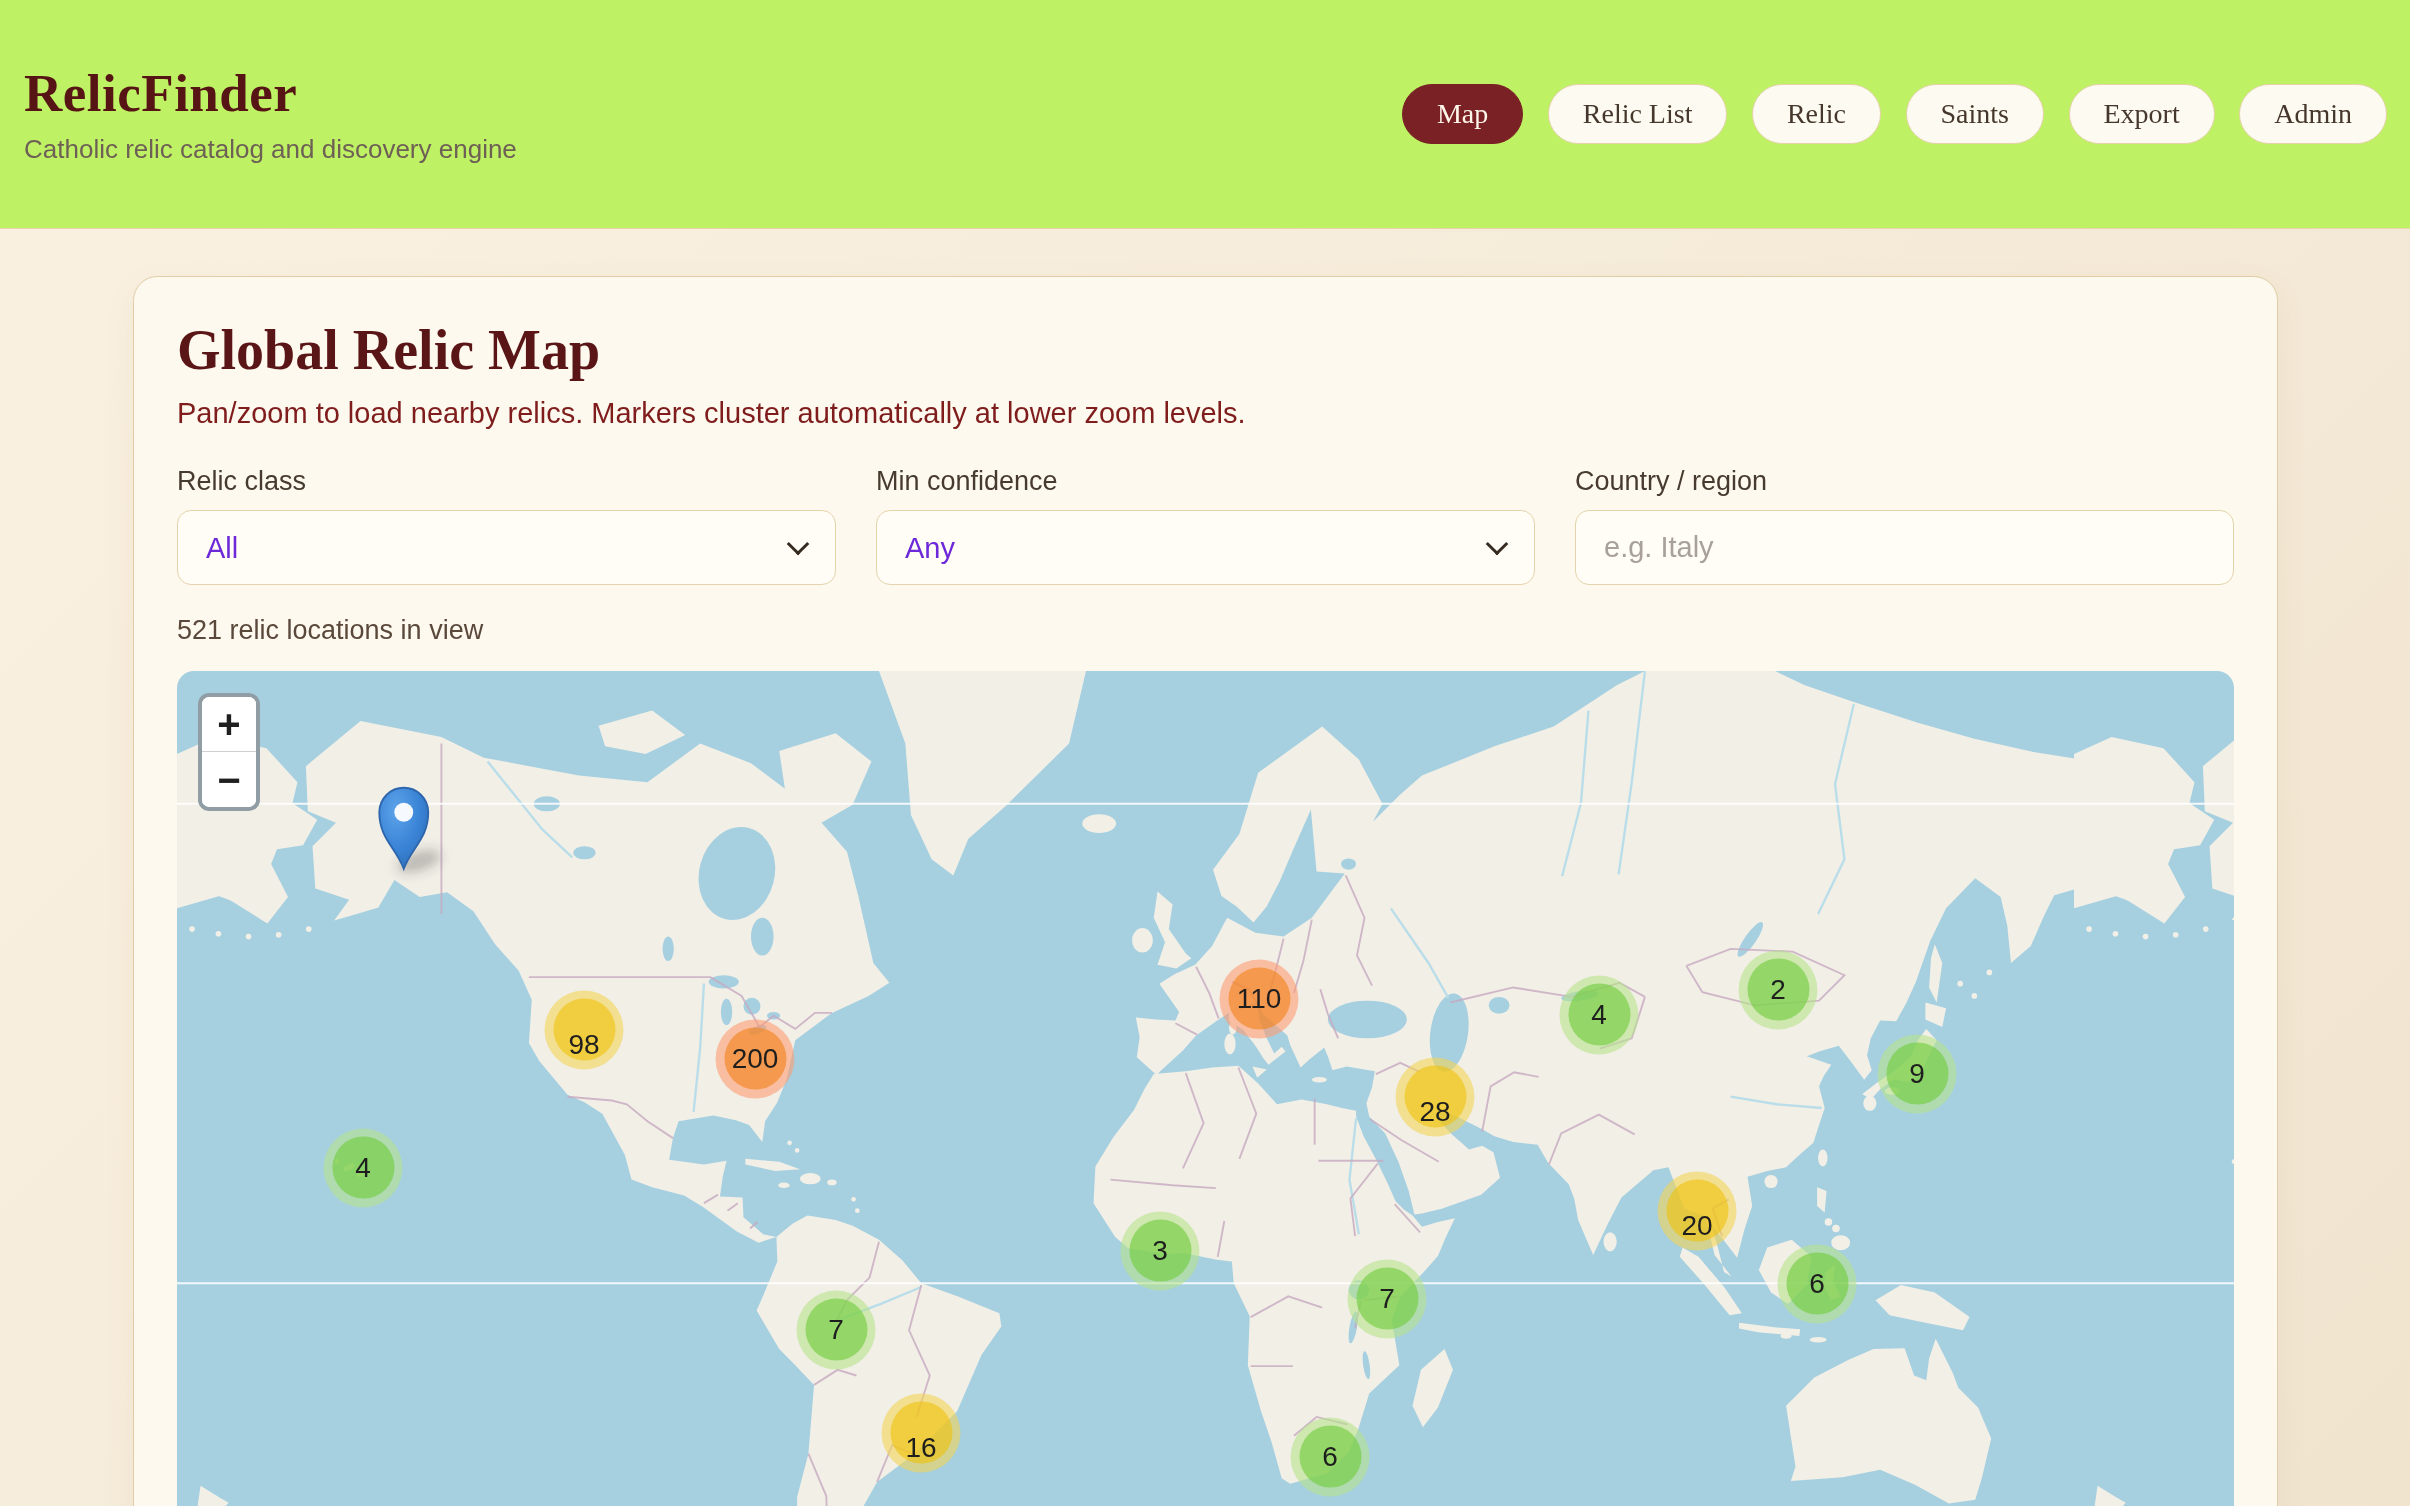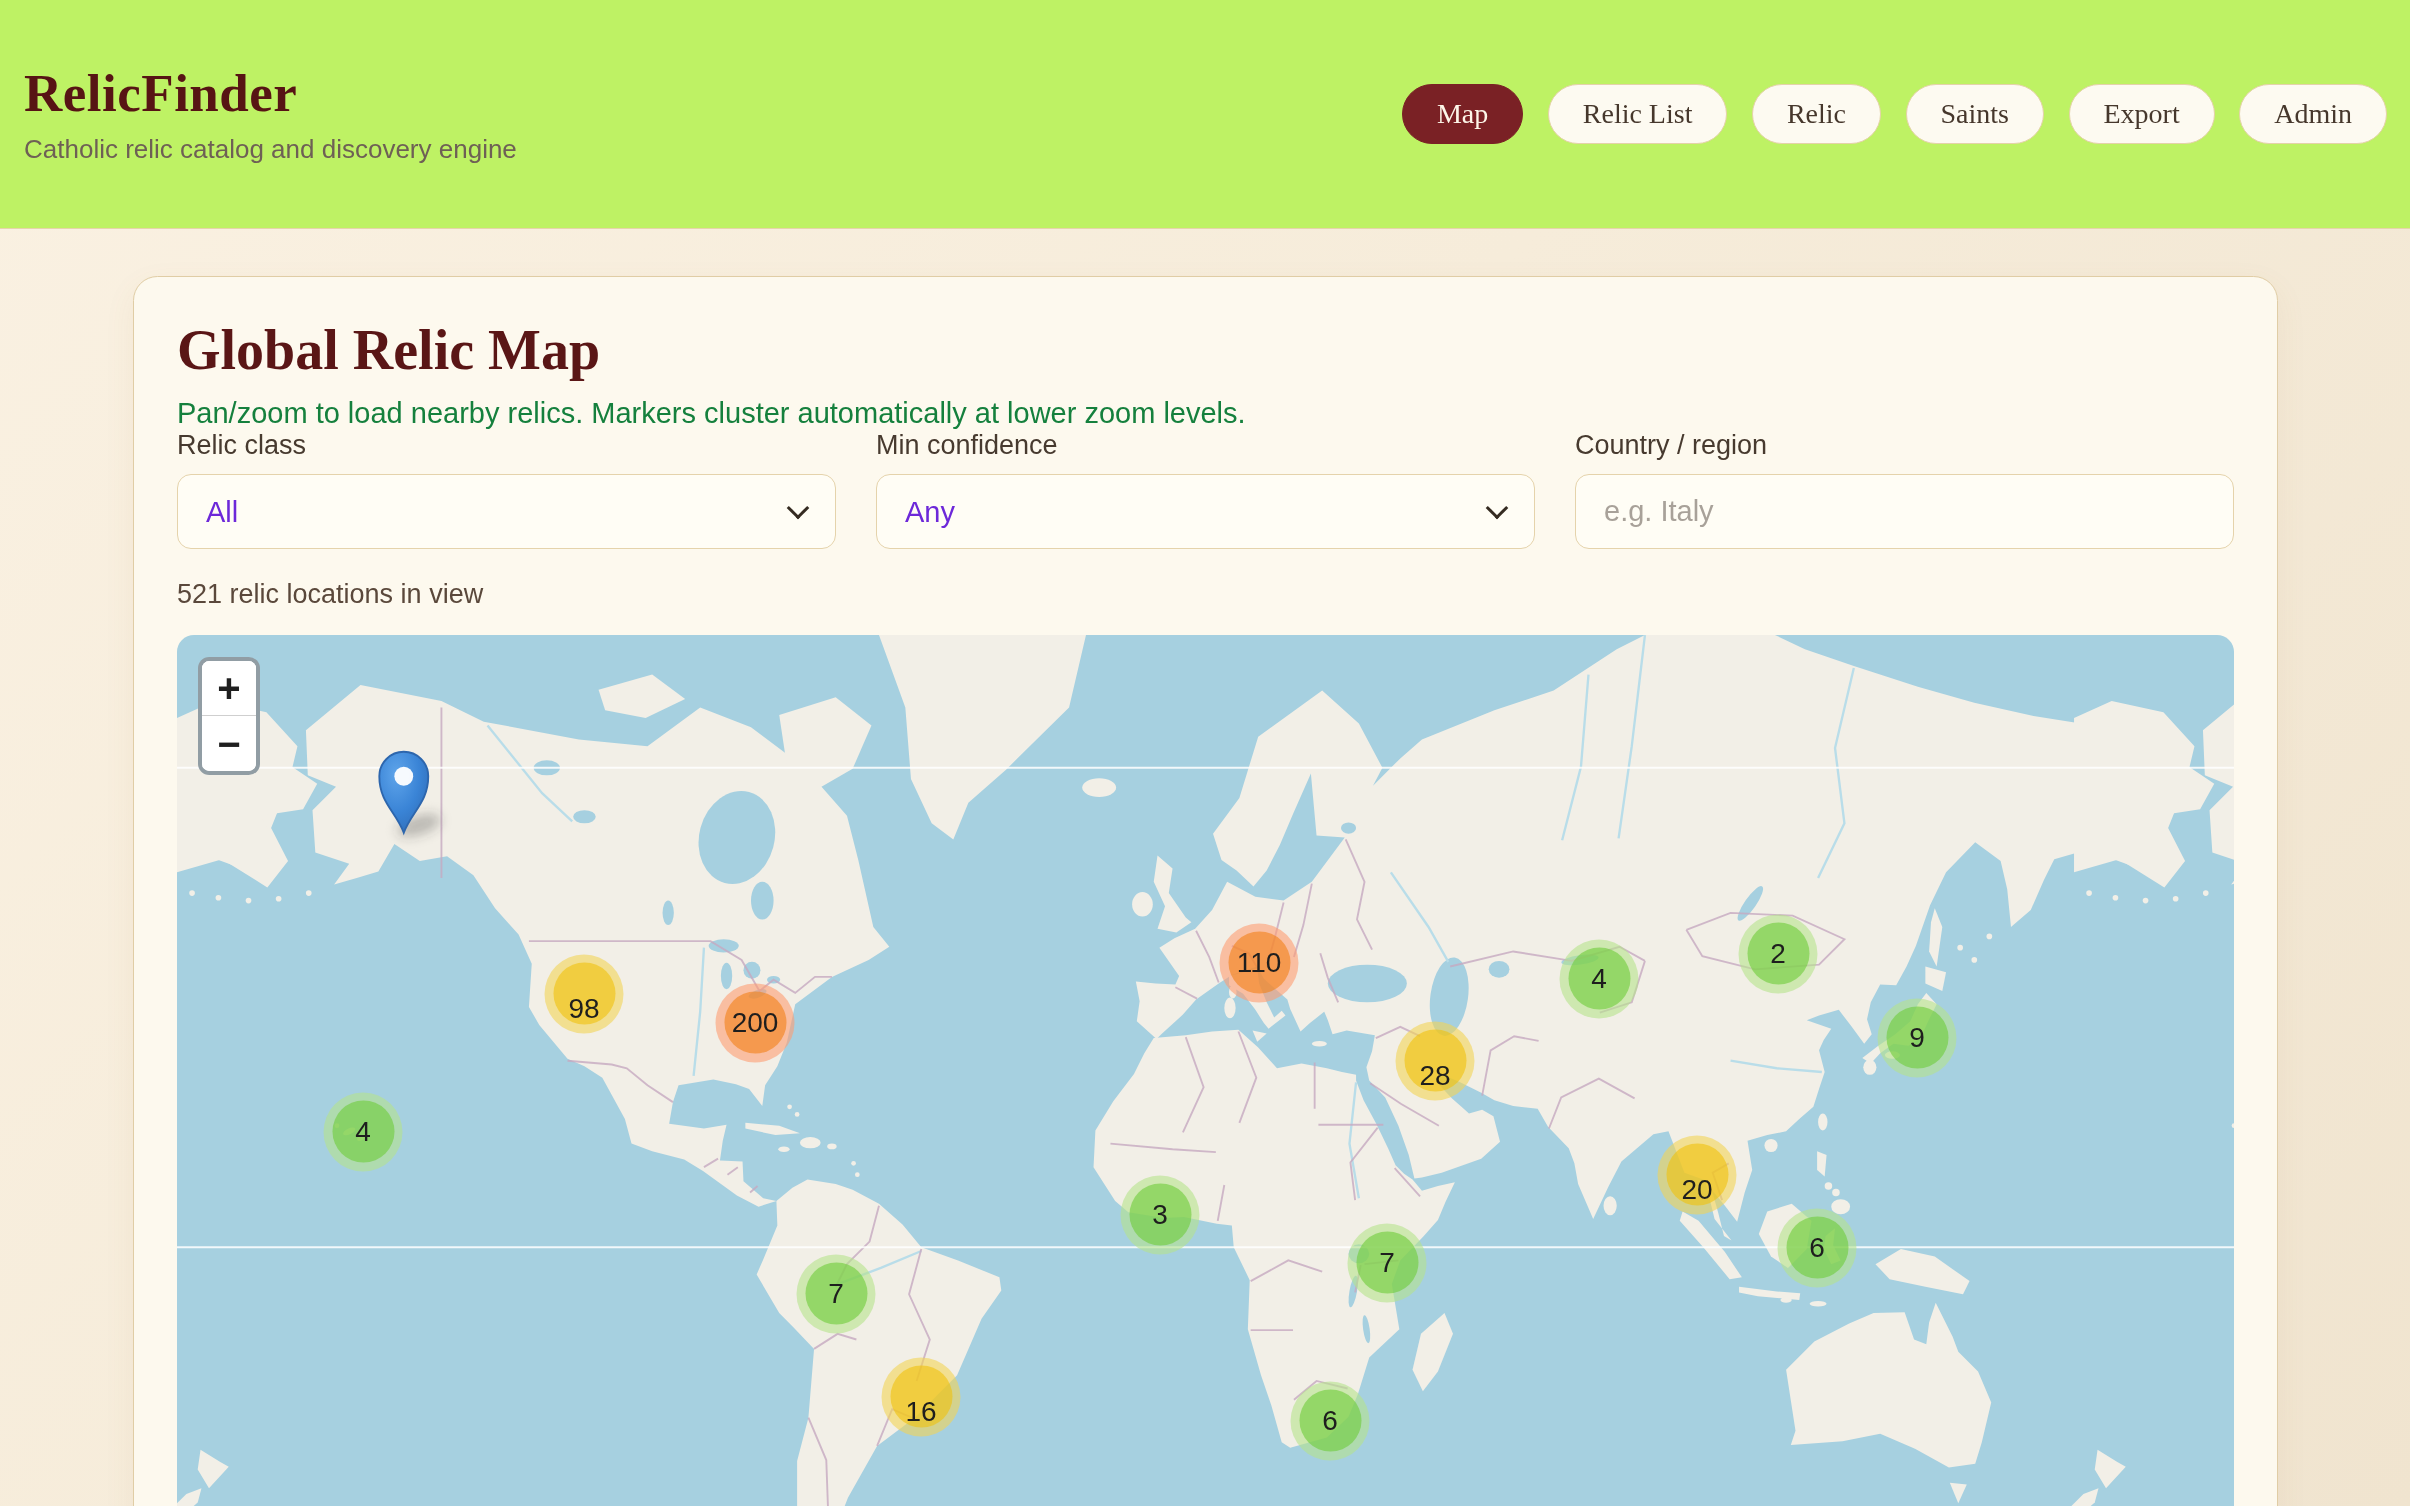--- a/index.html
+++ b/index.html
@@ -31,22 +31,22 @@
   
   .card {
     margin:47px 133px 0; background:#fdf9ee;
     border:1.9px solid #e0cda5; border-radius:24.5px;
     padding:41px 43px 43px; box-shadow:0 11.3px 32px rgba(150,110,60,.07);
   }
   .card h2 {
     font-family:"Liberation Serif", serif; font-weight:700;
     font-size:56px; color:#5a1616;
   }
-  .card .sub { margin-top:15px; font-size:29px; color:#15803d; }
-  .filters { display:grid; grid-template-columns:1fr 1fr 1fr; gap:40px; }
+  .card .sub { margin-top:15px; font-size:29px; color:#7f1d1d; }
+  .filters { margin-top:36px; display:grid; grid-template-columns:1fr 1fr 1fr; gap:40px; }
   .filters label { display:block; font-size:27px; color:#473a2f; margin-bottom:13px; }
   .fieldwrap { position:relative; }
   .fieldwrap select, .fieldwrap input {
     width:100%; height:75px; font-family:"Liberation Sans", sans-serif;
     font-size:29px; color:#6d28d9; background:#fffdf5;
     border:1.9px solid #e5d3ab; border-radius:14px; padding:12px 28px;
     appearance:none; -webkit-appearance:none; outline:none;
   }
   .fieldwrap input::placeholder { color:#a8a199; }
   .chev {

